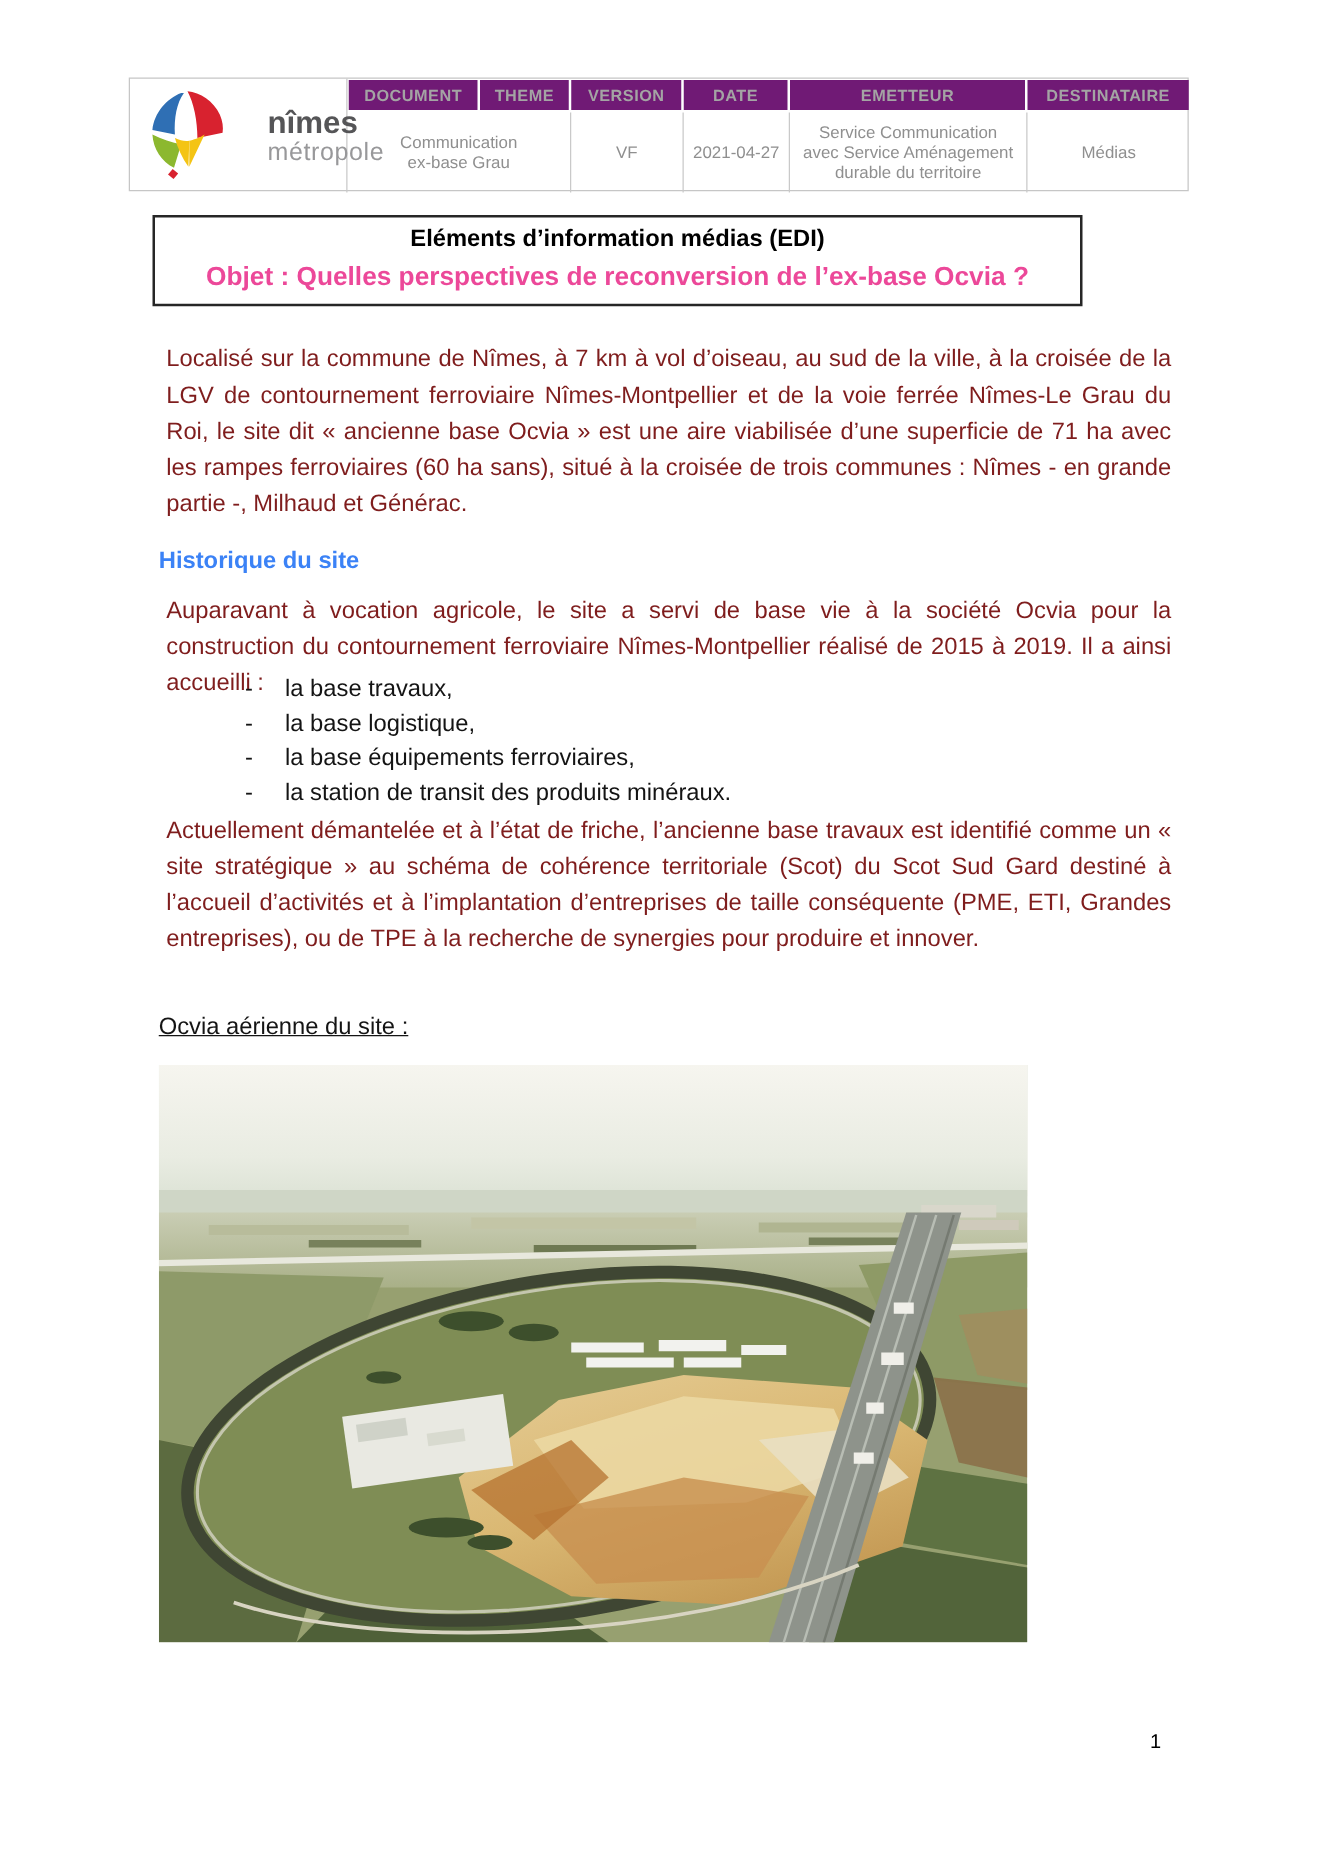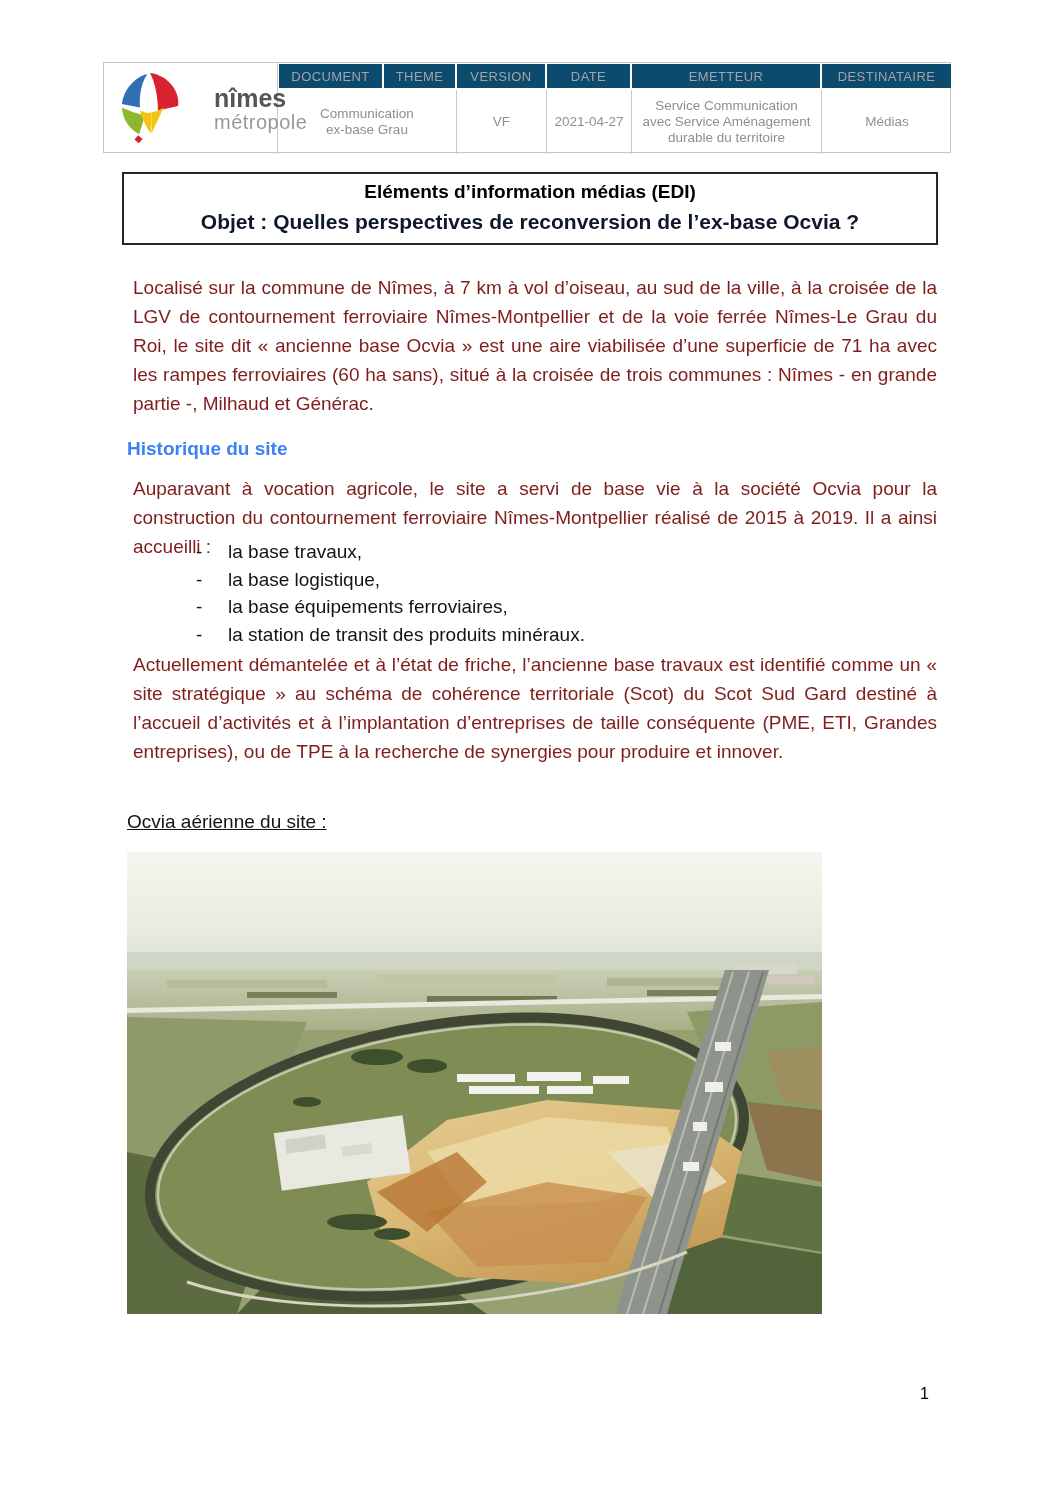--- a/index.html
+++ b/index.html
@@ -19,38 +19,38 @@
   .logo-cell{
     grid-column:1;grid-row:1 / 3;border-right:1px solid #c9c9c9;
     display:flex;align-items:center;justify-content:flex-start;
     padding-left:10px;box-sizing:border-box;gap:32px;
   }
   .logo-mark{width:72px;height:80px;flex:0 0 auto;}
   .logo-text{margin-left:-4px;line-height:1;}
   .logo-name{font-size:25px;font-weight:bold;color:#555557;letter-spacing:0;}
   .logo-sub{font-size:20px;color:#98989a;margin-top:1px;letter-spacing:.5px;}
   .hcell{
-    background:#0c4a6e;color:#a4a4a4;font-size:13px;letter-spacing:.4px;
+    background:#701a75;color:#a4a4a4;font-size:13px;letter-spacing:.4px;
     display:flex;align-items:center;justify-content:center;
-    margin:1px 1px 2px 1px;white-space:nowrap;
+    margin:1px 1px 2px 1px;white-space:nowrap;font-weight:bold;
   }
   .vcell{
     color:#8f8f8f;font-size:13.5px;line-height:16px;text-align:center;
     display:flex;flex-direction:column;align-items:center;justify-content:center;
     box-sizing:border-box;padding:2px 4px;
   }
   .vsep{border-left:1px solid #c9c9c9;}
 
   
   .title-box{
-    position:absolute;left:122px;top:172px;width:816px;height:73px;
+    position:absolute;left:122px;top:172px;width:744px;height:73px;
     border:2px solid #262626;box-sizing:border-box;text-align:center;
   }
   .title-line1{font-size:19px;font-weight:bold;color:#000;margin-top:7px;}
-  .title-line2{font-size:21px;font-weight:bold;color:#0f172a;margin-top:7px;}
+  .title-line2{font-size:21px;font-weight:bold;color:#ec4899;margin-top:7px;}
 
   
   .btxt{
     position:absolute;left:133px;width:804px;
     font-size:19px;line-height:29px;text-align:justify;color:#7f1d1d;
   }
   .bhead{position:absolute;left:127px;width:804px;font-size:19px;font-weight:bold;color:#3b82f6;}
   .blist{position:absolute;left:127px;width:804px;font-size:19px;color:#141414;}
   .li{line-height:27.5px;padding-left:69px;display:flex;}
   .dash{display:inline-block;width:32px;flex:0 0 auto;}

